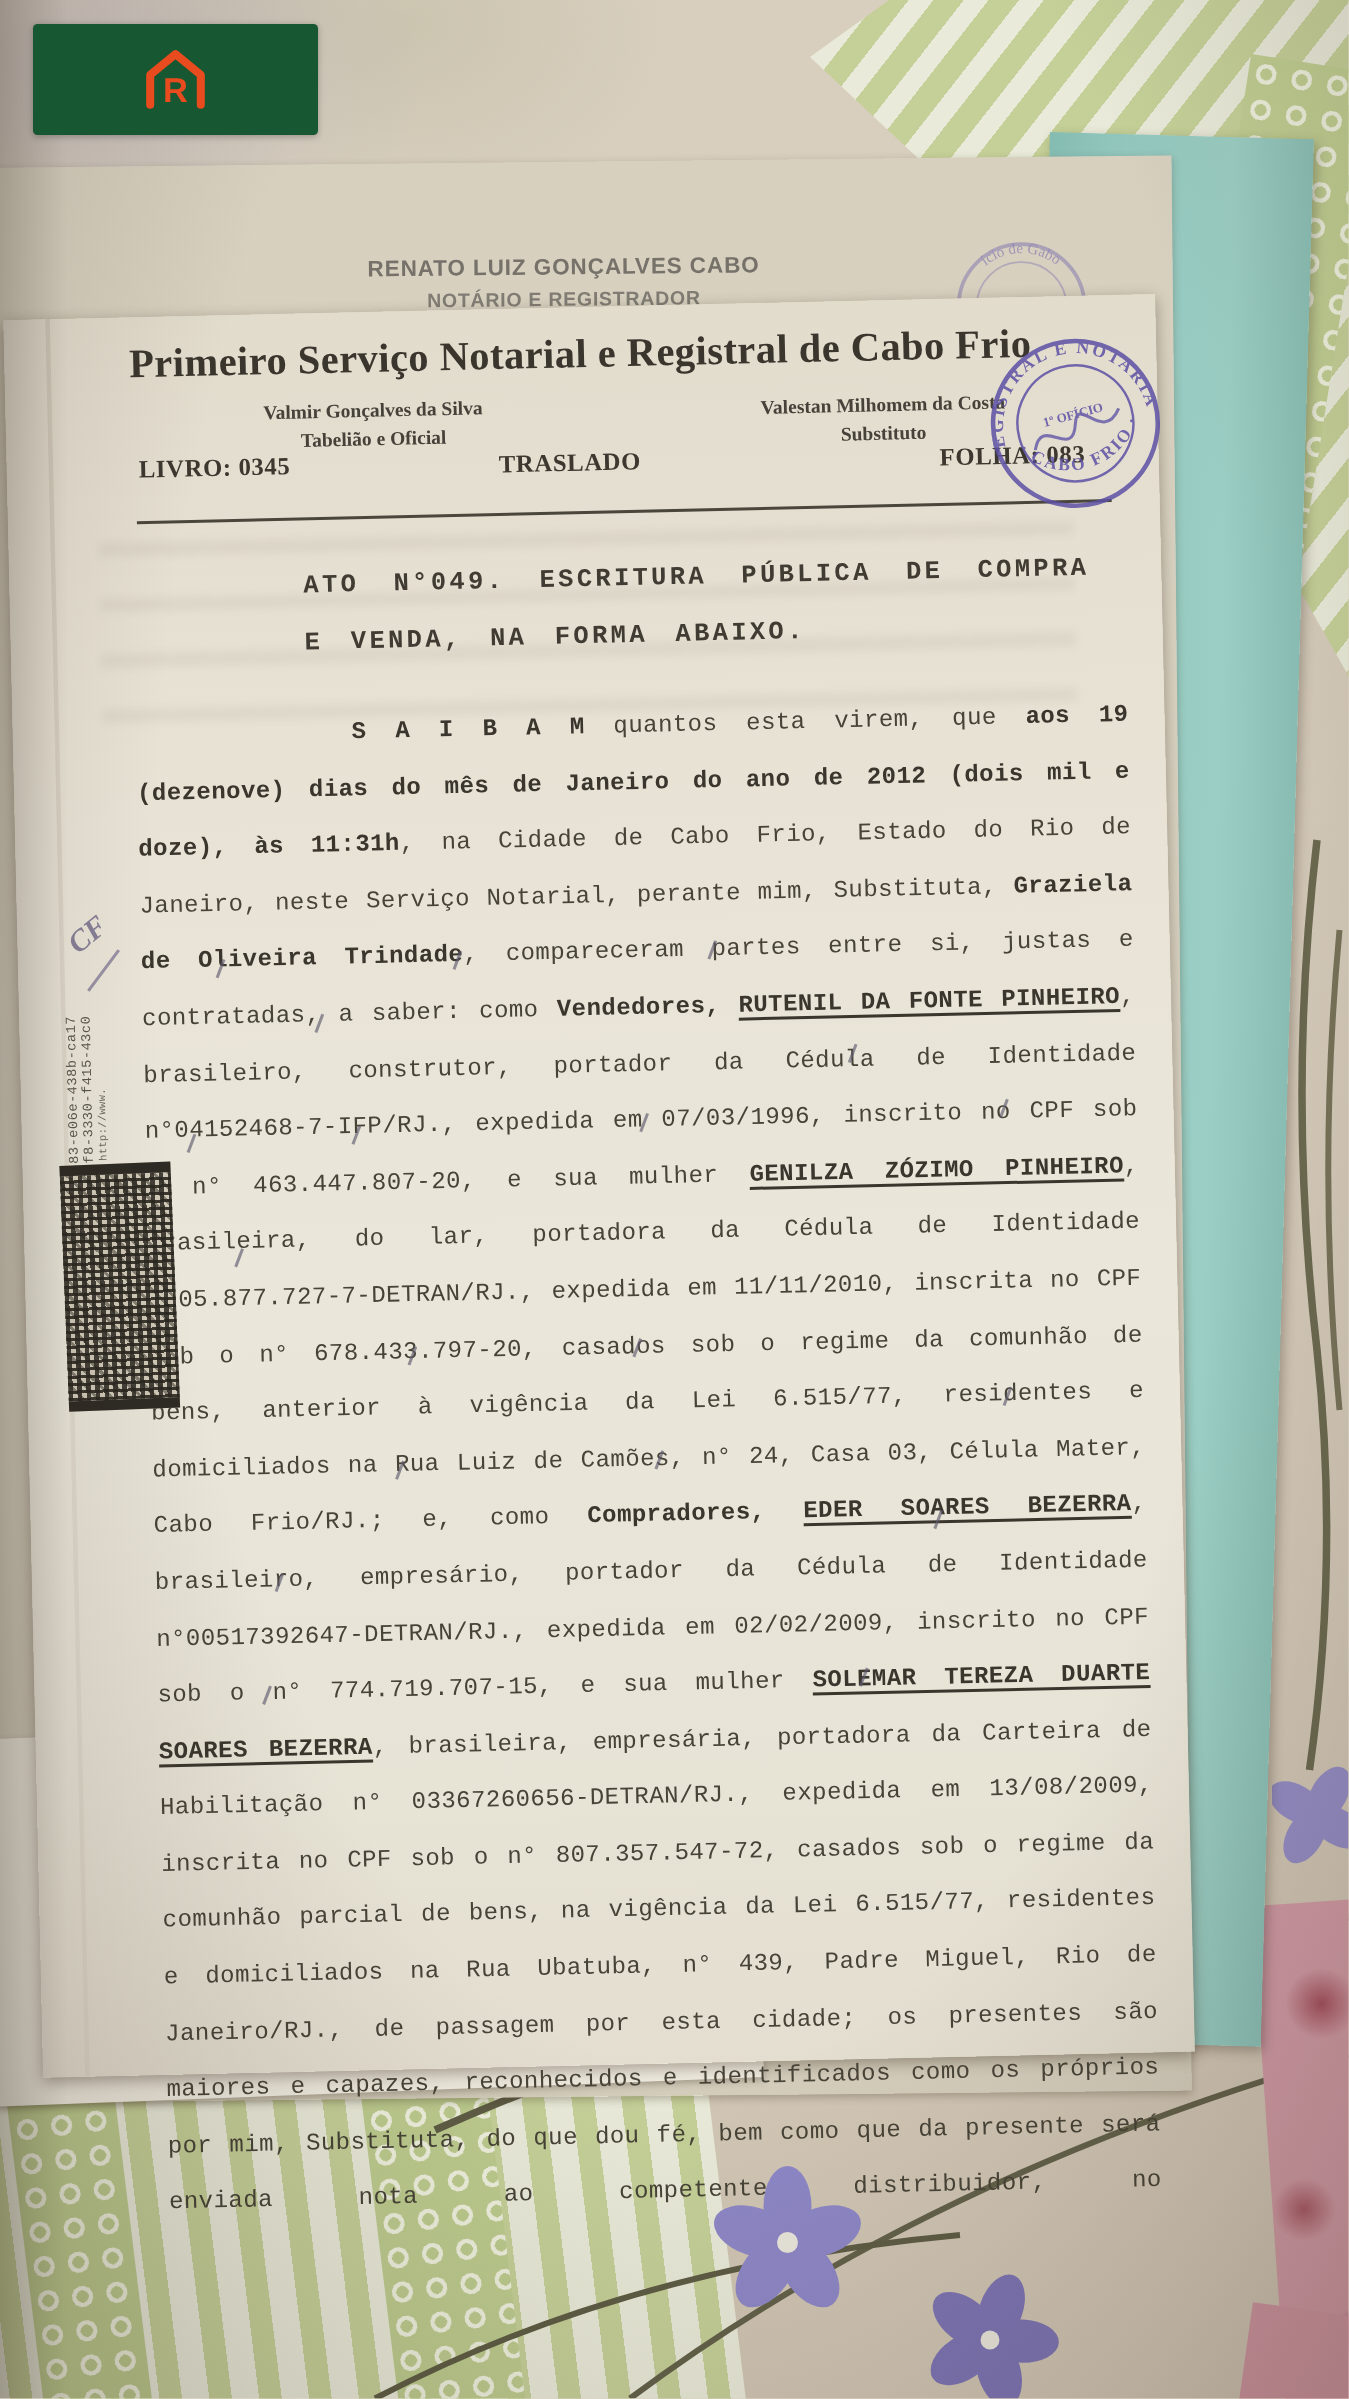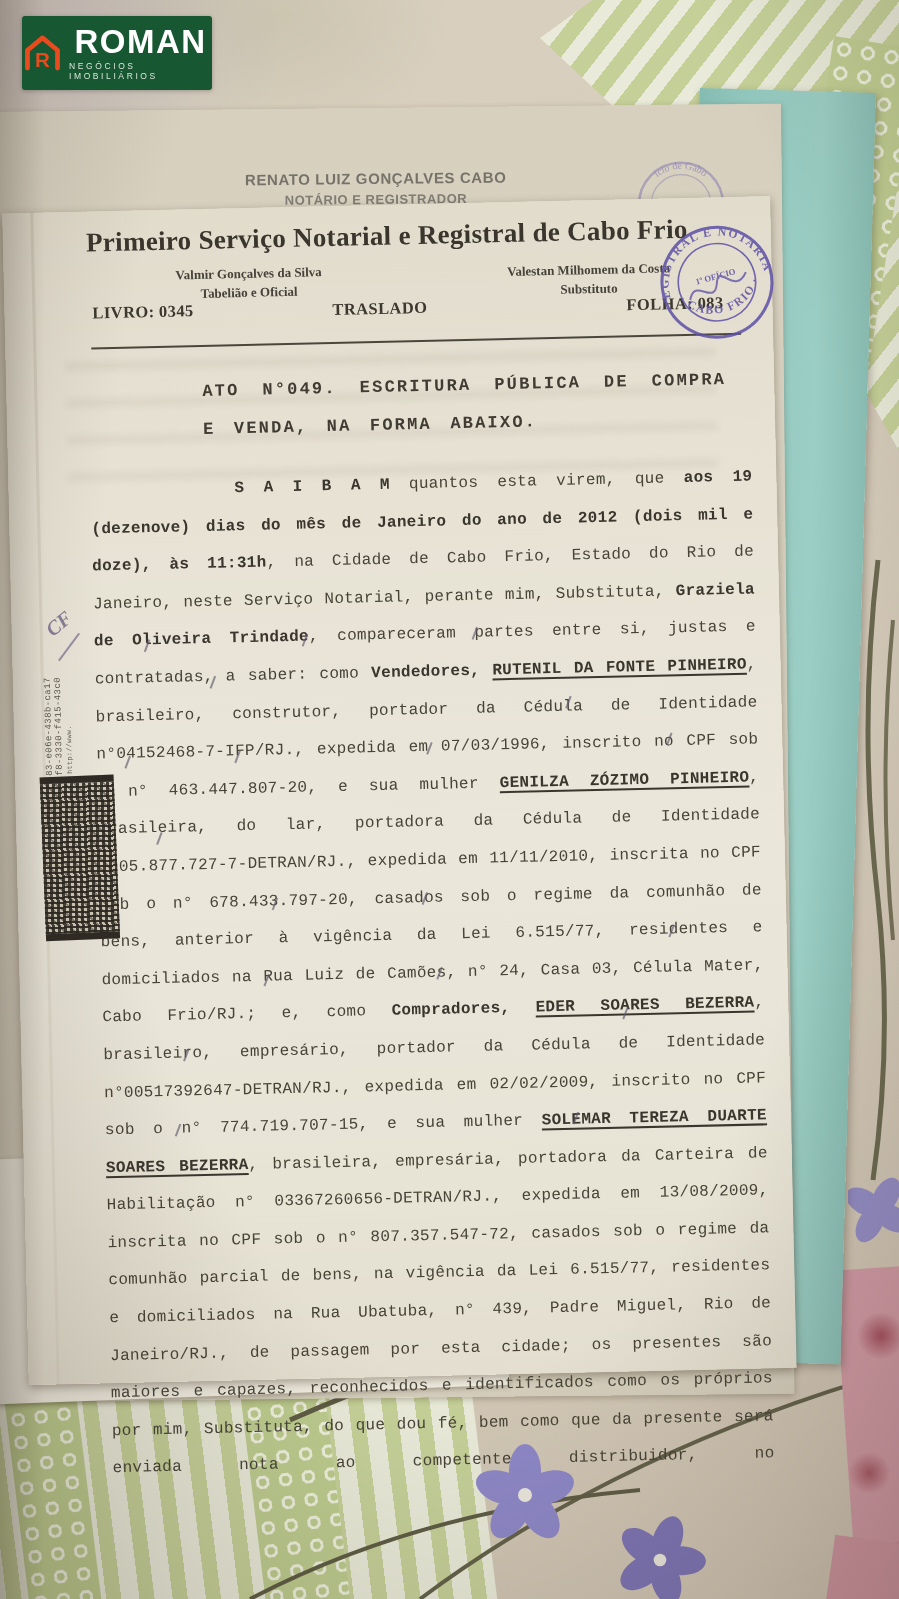--- a/index.html
+++ b/index.html
@@ -234,17 +234,13 @@
   <div class="abs barcode"></div>
 </div>
 
 <div class="abs vignette"></div>
 
 <div class="abs logo">
   <svg width="46" height="46" viewBox="0 0 60 60">
     <path d="M8 52 L8 26 L30 8 L52 26 L52 52" fill="none" stroke="#e84b1e" stroke-width="7" stroke-linejoin="round" stroke-linecap="round"></path>
     <text x="30" y="50" text-anchor="middle" font-family="Liberation Sans,sans-serif" font-size="30" font-weight="bold" fill="#e84b1e">R</text>
   </svg>
-  <div class="logo-txt">
-    <div class="logo-brand">ROMAN</div>
-    <div class="logo-tag">NEGÓCIOS IMOBILIÁRIOS</div>
-  </div>
 </div>
 
 </body></html>

